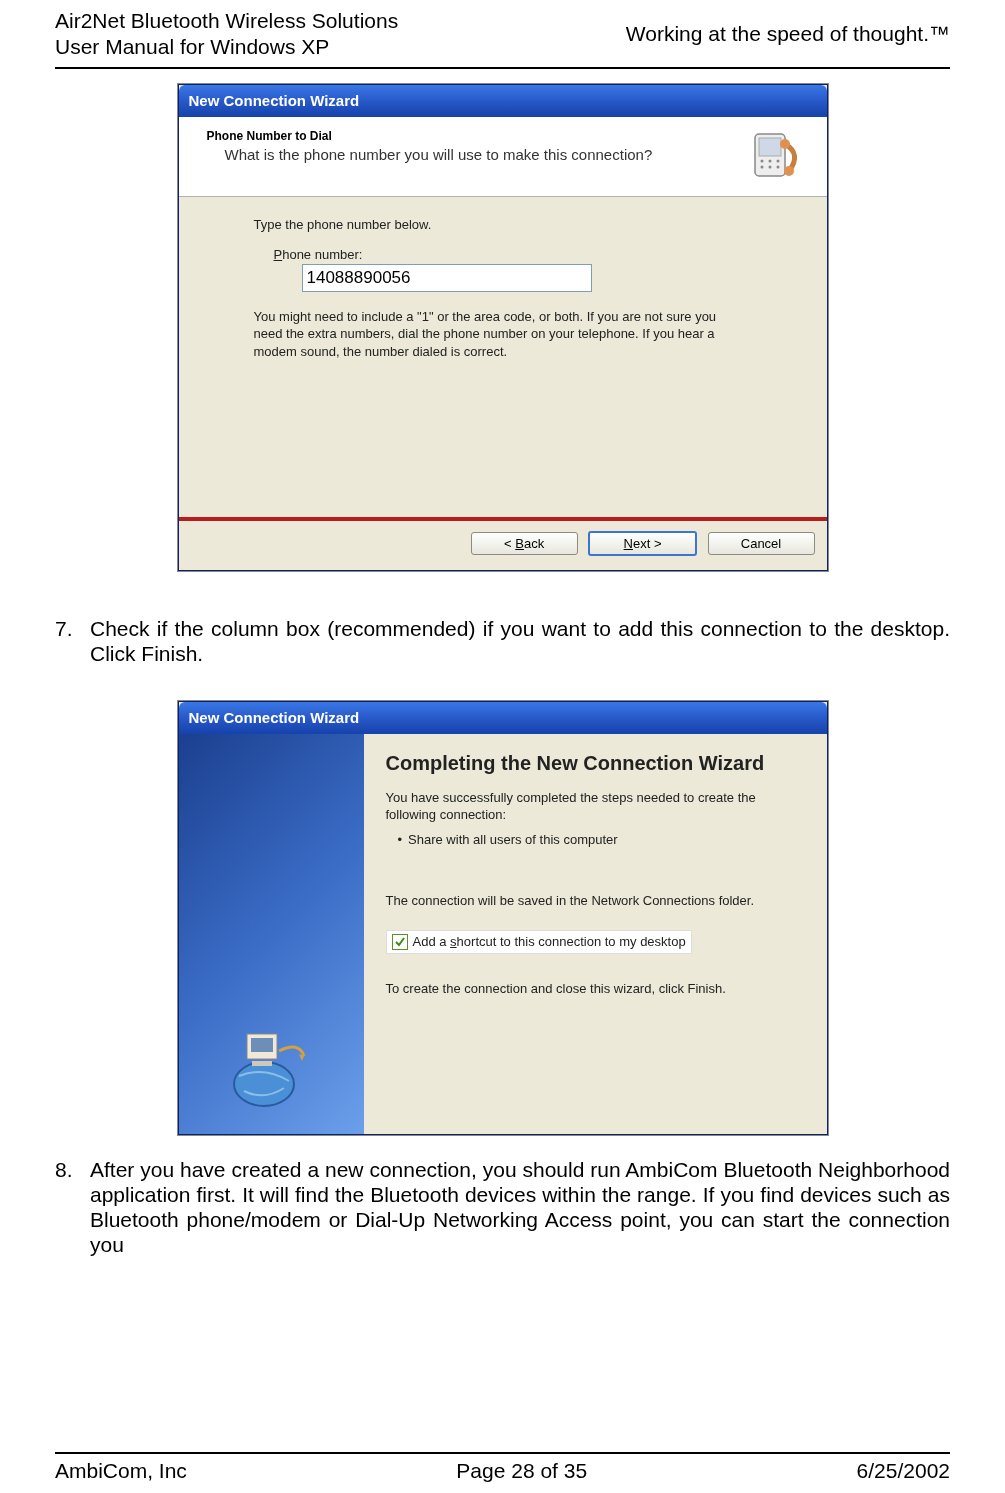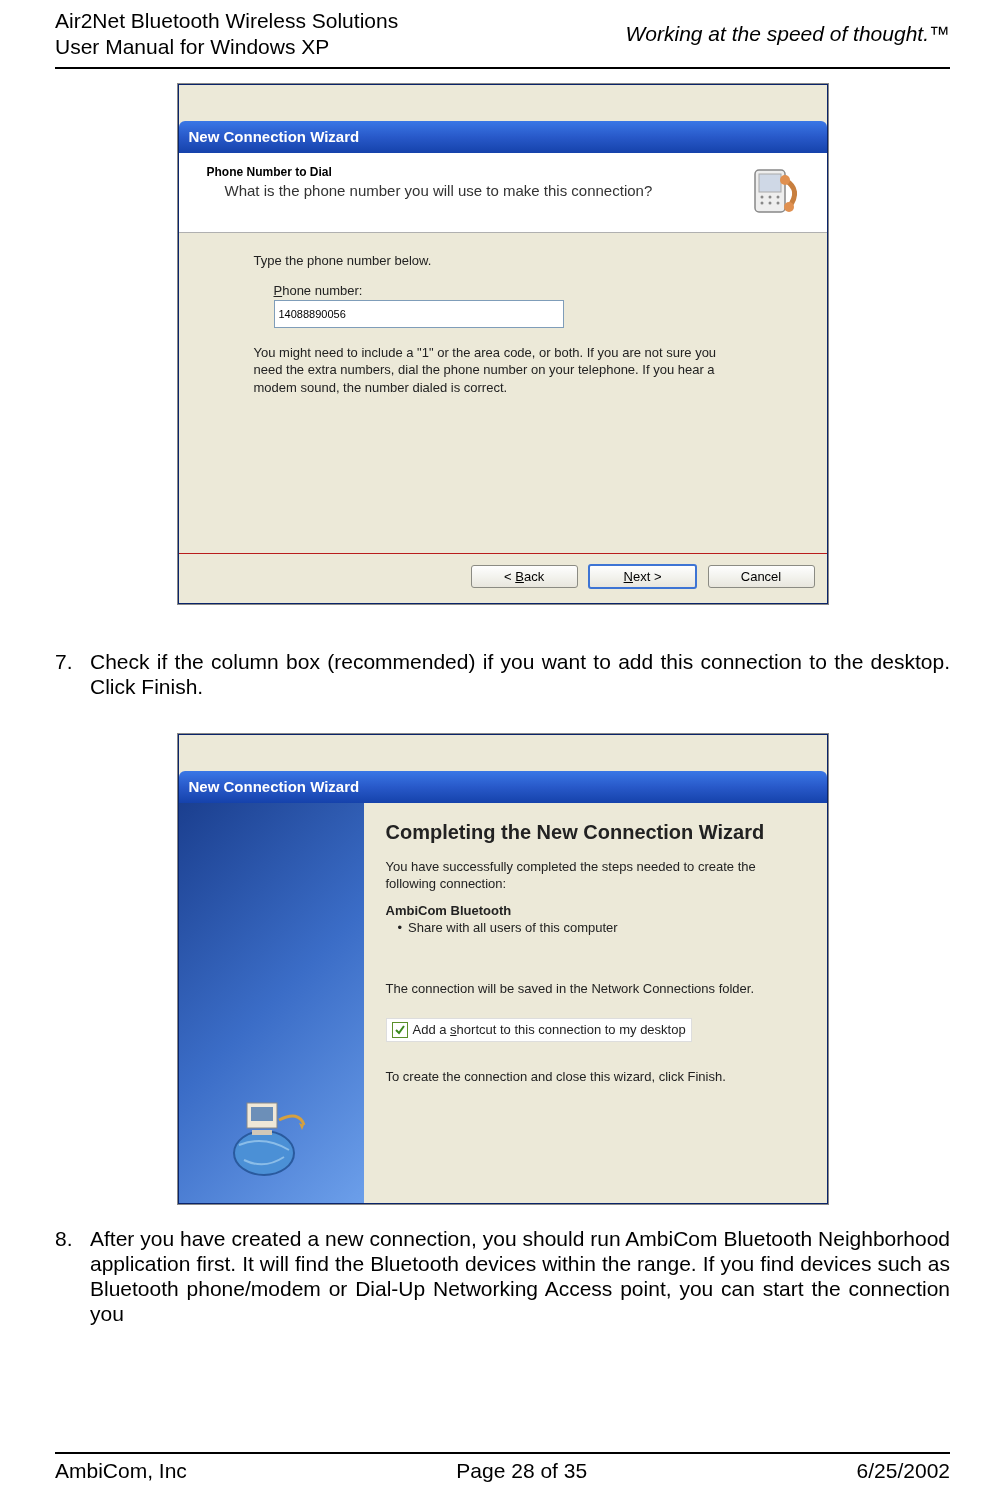--- a/index.html
+++ b/index.html
@@ -23,21 +23,20 @@
       padding-top: 8px;
       padding-bottom: 6px;
       border-bottom: 2px solid #000;
     }
     .header-left {
       font-size: 21px;
       line-height: 1.25;
     }
     .header-right {
       font-size: 21px;
-      font-style: italic;
     }
     .dialog {
       width: 648px;
       margin: 15px auto 0 auto;
       background: #ece9d8;
       border: 1px solid #0a246a;
       box-shadow: 0 0 0 1px #888;
     }
     .dialog2 {
       margin-top: 35px;
@@ -46,21 +45,20 @@
       height: 32px;
       background: linear-gradient(180deg, #3a77e6 0%, #2859c9 50%, #1542ab 100%);
       color: #fff;
       font-family: Tahoma, sans-serif;
       font-size: 15px;
       display: flex;
       align-items: center;
       padding-left: 10px;
       border-radius: 6px 6px 0 0;
       font-weight: bold;
-      margin-top: 36px;
     }
     .wizard-header {
       background: #fff;
       display: flex;
       justify-content: space-between;
       padding: 12px 20px 12px 28px;
       border-bottom: 1px solid #b0b0b0;
     }
     .wizard-header-text .title {
       font-family: Tahoma, sans-serif;
@@ -92,33 +90,34 @@
     }
     .wizard-body .field-label {
       font-size: 13px;
     }
     .wizard-body input[type=text] {
       width: 280px;
       height: 22px;
       border: 1px solid #7f9db9;
       padding: 2px 4px;
       font-family: Tahoma, sans-serif;
-      font-size: 11px;
+      font-size: 17px;
       margin-top: 2px;
+      margin-left: 28px;
     }
     .wizard-body .hint {
       margin-top: 16px;
       width: 480px;
       line-height: 1.35;
     }
     .button-row {
       padding: 10px 12px 14px 28px;
       text-align: right;
       background: #ece9d8;
-      border-top: 1px solid #b91c1c;
+      border-top: 4px solid #b91c1c;
     }
     .btn {
       display: inline-block;
       min-width: 85px;
       padding: 3px 10px;
       font-family: Tahoma, sans-serif;
       font-size: 13px;
       text-align: center;
       background: linear-gradient(180deg, #fefefe 0%, #f3f3ee 50%, #e8e6dd 100%);
       border: 1px solid #8b8b83;
@@ -292,21 +291,20 @@
             <rect x="32" y="12" width="22" height="14" fill="#6c8fb8"></rect>
             <rect x="33" y="35" width="20" height="5" fill="#d0c8b8"></rect>
             <path d="M60 25 Q80 15 85 30" fill="none" stroke="#d4a040" stroke-width="3"></path>
             <path d="M85 30 L80 28 L83 35 Z" fill="#d4a040"></path>
           </svg>
         </div>
       </div>
       <div class="complete-right">
         <div class="big-title">Completing the New Connection Wizard</div>
         <div class="para">You have successfully completed the steps needed to create the following connection:</div>
-        <div class="bold" style="margin-top:10px;">AmbiCom Bluetooth</div>
         <div class="bullet-row">
           <span class="dot">•</span>
           <span>Share with all users of this computer</span>
         </div>
         <div class="para" style="margin-top:45px;">The connection will be saved in the Network Connections folder.</div>
         <div class="checkbox-area">
           <span class="check">
             <svg viewBox="0 0 12 12">
                 <path d="M2 6 L5 9 L10 2" fill="none" stroke="#3c8a1e" stroke-width="2"></path>
               </svg>

